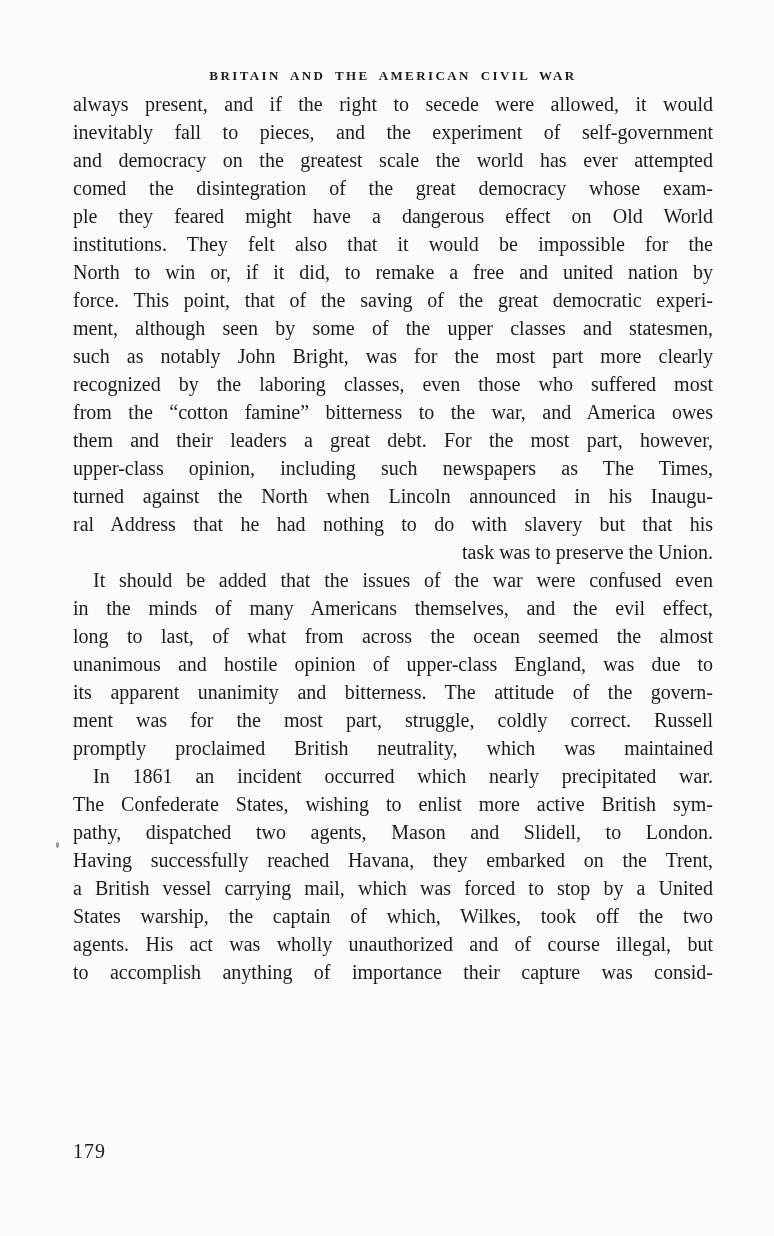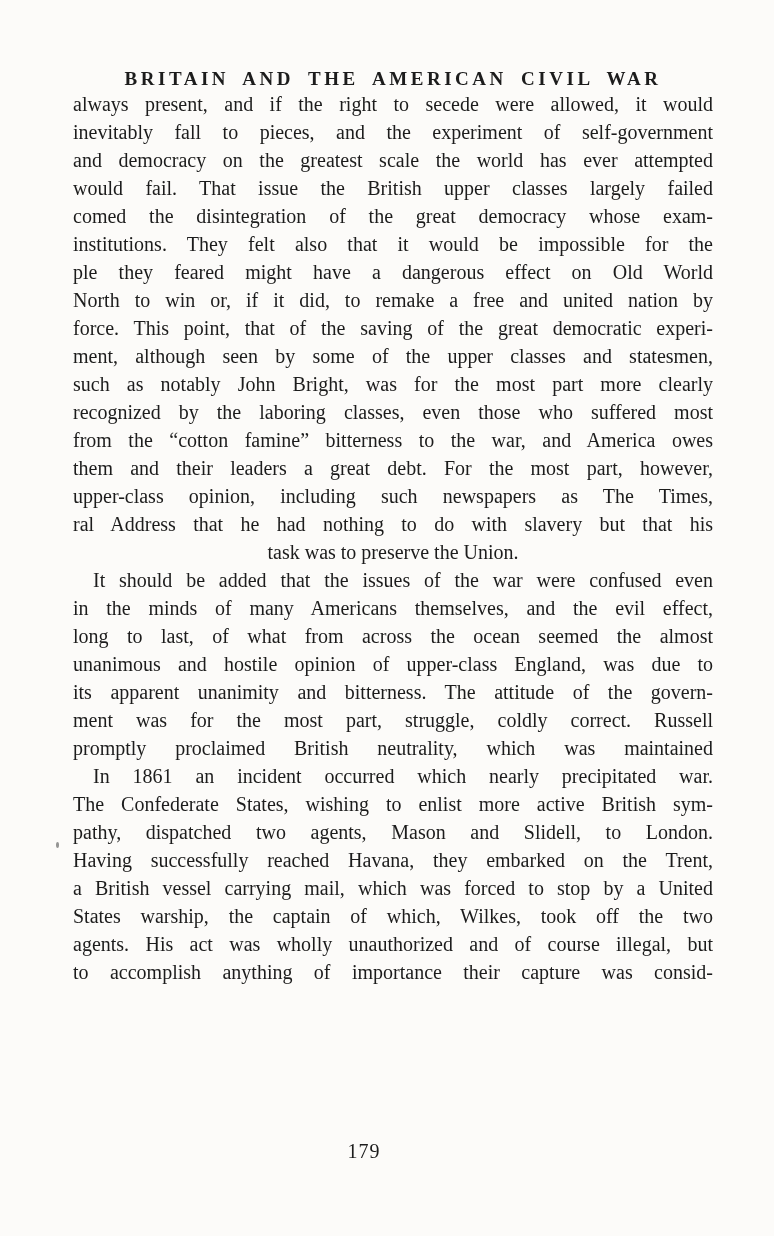--- a/index.html
+++ b/index.html
@@ -15,56 +15,56 @@
     overflow: hidden;
     font-family: "Liberation Serif", serif;
     color: #1c1c1c;
   }
   .running-head {
     position: absolute;
     top: 68px;
     left: 73px;
     width: 640px;
     text-align: center;
-    font-size: 19px;
+    font-size: 13px;
     font-weight: bold;
     letter-spacing: 0.185em;
     word-spacing: 0.32em;
     white-space: nowrap;
   }
   .text-block {
     position: absolute;
     top: 90px;
     left: 73px;
     width: 640px;
   }
   .line {
     height: 28px;
     line-height: 28px;
     font-size: 20px;
-    text-align: center;
+    text-align: right;
     overflow: visible;
   }
   .line.just {
     text-align: justify;
     text-align-last: justify;
   }
   .line.indent {
     text-indent: 20px;
   }
   .it {
   }
   .folio {
     position: absolute;
     top: 1140px;
     left: 73px;
     width: 640px;
     box-sizing: border-box;
     padding-right: 58px;
-    text-align: center;
+    text-align: left;
     font-size: 20px;
     letter-spacing: 0.05em;
   }
   .speck {
     position: absolute;
     left: 56px;
     top: 842px;
     width: 3px;
     height: 6px;
     border-radius: 50%;
@@ -75,32 +75,32 @@
 </head>
 <body>
 
 <div class="page">
   <div class="running-head">BRITAIN AND THE AMERICAN CIVIL WAR</div>
 
   <div class="text-block" id="textBlock">
       <div class="line just"><span>always present, and if the right to secede were allowed, it would</span></div>
       <div class="line just"><span>inevitably fall to pieces, and the experiment of self-government</span></div>
       <div class="line just"><span>and democracy on the greatest scale the world has ever attempted</span></div>
-      <div class="line just"><span>would fail. That issue the British upper classes largely failed</span></div>
       <div class="line just"><span>comed the disintegration of the great democracy whose exam-</span></div>
+      <div class="line just"><span>ple they feared might have a dangerous effect on Old World</span></div>
       <div class="line just"><span>institutions. They felt also that it would be impossible for the</span></div>
-      <div class="line just"><span>ple they feared might have a dangerous effect on Old World</span></div>
       <div class="line just"><span>North to win or, if it did, to remake a free and united nation by</span></div>
       <div class="line just"><span>force. This point, that of the saving of the great democratic experi-</span></div>
       <div class="line just"><span>ment, although seen by some of the upper classes and statesmen,</span></div>
       <div class="line just"><span>such as notably John Bright, was for the most part more clearly</span></div>
       <div class="line just"><span>recognized by the laboring classes, even those who suffered most</span></div>
       <div class="line just"><span>from the “cotton famine” bitterness to the war, and America owes</span></div>
       <div class="line just"><span>them and their leaders a great debt. For the most part, however,</span></div>
       <div class="line just"><span>upper-class opinion, including such newspapers as </span><span class="it">The Times,</span></div>
+      <div class="line just"><span>turned against the North when Lincoln announced in his Inaugu-</span></div>
       <div class="line just"><span>ral Address that he had nothing to do with slavery but that his</span></div>
       <div class="line"><span>task was to preserve the Union.</span></div>
       <div class="line just indent"><span>It should be added that the issues of the war were confused even</span></div>
       <div class="line just"><span>in the minds of many Americans themselves, and the evil effect,</span></div>
       <div class="line just"><span>long to last, of what from across the ocean seemed the almost</span></div>
       <div class="line just"><span>unanimous and hostile opinion of upper-class England, was due to</span></div>
       <div class="line just"><span>its apparent unanimity and bitterness. The attitude of the govern-</span></div>
       <div class="line just"><span>ment was for the most part, struggle, coldly correct. Russell</span></div>
       <div class="line just"><span>promptly proclaimed British neutrality, which was maintained</span></div>
       <div class="line just indent"><span>In 1861 an incident occurred which nearly precipitated war.</span></div>

